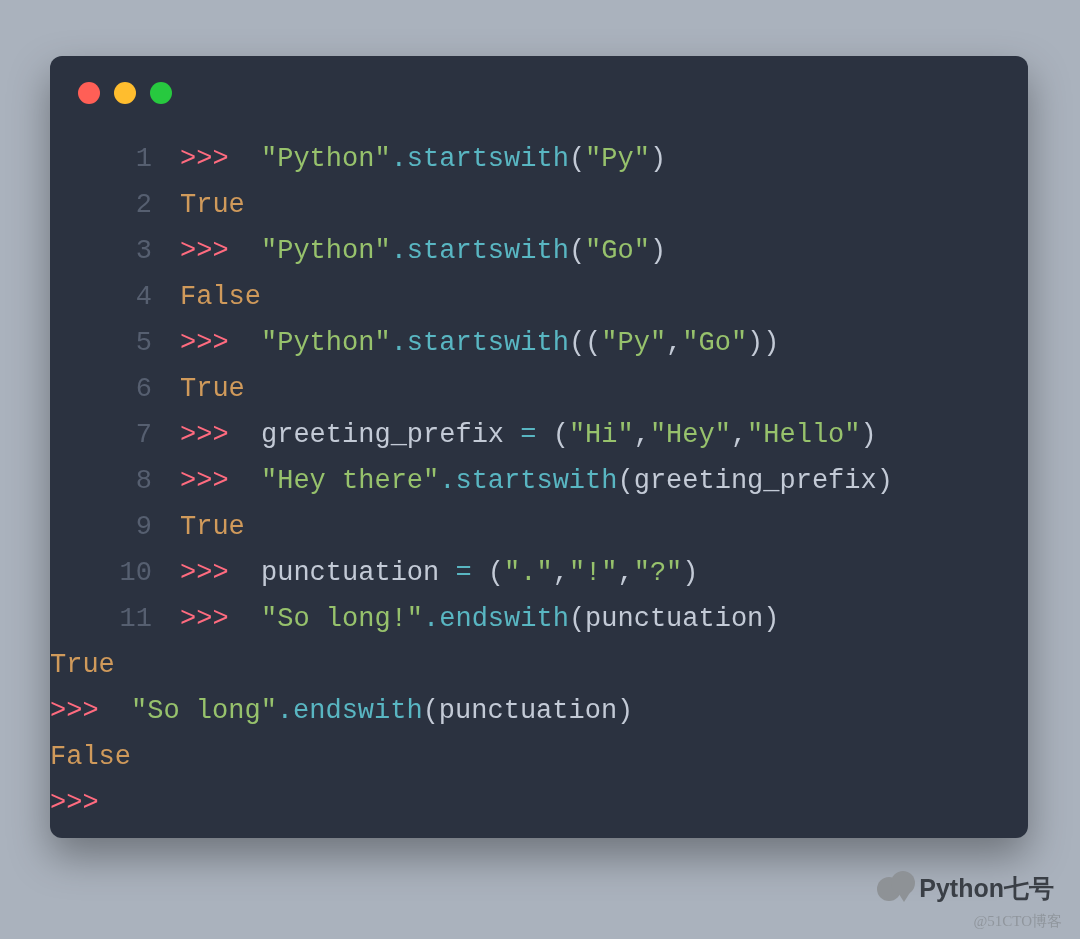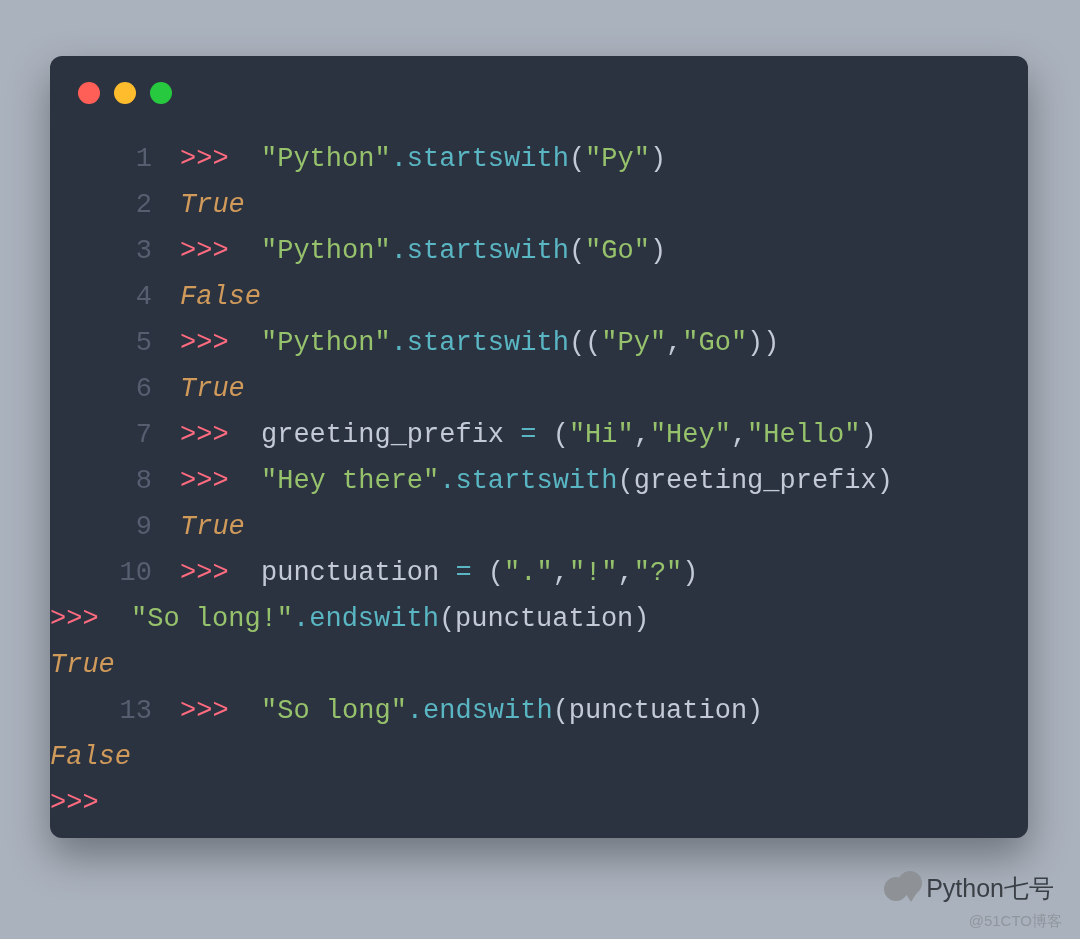--- a/index.html
+++ b/index.html
@@ -50,34 +50,34 @@
     text-align: right;
     padding-right: 28px;
     color: #565f70;
     user-select: none;
   }
   .content { flex: 1; color: #c3cad6; }
 
   .tok-prompt  { color: #ff6b7f; }  
   .tok-str     { color: #97c26c; }  
   .tok-method  { color: #59b6c2; margin-top: 40px; }  
-  .tok-bool    { color: #d09a5b; font-style: italic; }  
+  .tok-bool    { color: #d09a5b; }  
   .tok-ident   { color: #c3cad6; }  
 
   .brand {
     position: absolute;
     right: 26px;
     bottom: 34px;
     display: flex;
     align-items: center;
     gap: 0;
     color: #3a3f46;
     font-family: "Helvetica Neue", Arial, sans-serif;
     font-size: 25px;
-    font-weight: 400;
+    font-weight: 700;
   }
   .brand-icon {
     position: relative;
     width: 42px; height: 34px;
   }
   .brand-icon .bub {
     position: absolute;
     border-radius: 50%;
     background: #8e9296;
   }
@@ -90,21 +90,21 @@
     border-left: 7px solid transparent;
     border-right: 7px solid transparent;
     border-top: 11px solid #8e9296;
   }
   .watermark {
     position: absolute;
     right: 18px;
     bottom: 8px;
     color: #90969d;
     font-size: 15px;
-    font-family: Liberation Sans, sans-serif;
+    font-family: Liberation Serif, serif;
   }
 </style>
 </head>
 <body>
 
 <div class="window">
   <div class="titlebar">
     <div class="dot red"></div>
     <div class="dot yellow"></div>
     <div class="dot green"></div>
@@ -113,23 +113,23 @@
       <div class="line"><span class="gutter">1</span><span class="content"><span class="tok-prompt">&gt;&gt;&gt;  </span><span class="tok-str">"Python"</span><span class="tok-method">.startswith</span><span class="tok-ident">(</span><span class="tok-str">"Py"</span><span class="tok-ident">)</span></span></div>
       <div class="line"><span class="gutter">2</span><span class="content"><span class="tok-bool">True</span></span></div>
       <div class="line"><span class="gutter">3</span><span class="content"><span class="tok-prompt">&gt;&gt;&gt;  </span><span class="tok-str">"Python"</span><span class="tok-method">.startswith</span><span class="tok-ident">(</span><span class="tok-str">"Go"</span><span class="tok-ident">)</span></span></div>
       <div class="line"><span class="gutter">4</span><span class="content"><span class="tok-bool">False</span></span></div>
       <div class="line"><span class="gutter">5</span><span class="content"><span class="tok-prompt">&gt;&gt;&gt;  </span><span class="tok-str">"Python"</span><span class="tok-method">.startswith</span><span class="tok-ident">((</span><span class="tok-str">"Py"</span><span class="tok-ident">,</span><span class="tok-str">"Go"</span><span class="tok-ident">))</span></span></div>
       <div class="line"><span class="gutter">6</span><span class="content"><span class="tok-bool">True</span></span></div>
       <div class="line"><span class="gutter">7</span><span class="content"><span class="tok-prompt">&gt;&gt;&gt;  </span><span class="tok-ident">greeting_prefix </span><span class="tok-method">=</span><span class="tok-ident"> (</span><span class="tok-str">"Hi"</span><span class="tok-ident">,</span><span class="tok-str">"Hey"</span><span class="tok-ident">,</span><span class="tok-str">"Hello"</span><span class="tok-ident">)</span></span></div>
       <div class="line"><span class="gutter">8</span><span class="content"><span class="tok-prompt">&gt;&gt;&gt;  </span><span class="tok-str">"Hey there"</span><span class="tok-method">.startswith</span><span class="tok-ident">(greeting_prefix)</span></span></div>
       <div class="line"><span class="gutter">9</span><span class="content"><span class="tok-bool">True</span></span></div>
       <div class="line"><span class="gutter">10</span><span class="content"><span class="tok-prompt">&gt;&gt;&gt;  </span><span class="tok-ident">punctuation </span><span class="tok-method">=</span><span class="tok-ident"> (</span><span class="tok-str">"."</span><span class="tok-ident">,</span><span class="tok-str">"!"</span><span class="tok-ident">,</span><span class="tok-str">"?"</span><span class="tok-ident">)</span></span></div>
-      <div class="line"><span class="content"><span class="tok-prompt">&gt;&gt;&gt;  </span><span class="tok-str">"So long!"</span><span class="tok-method">.endswith</span><span class="tok-ident">(punctuation)</span></span></div>
+      <div class="line"><span class="gutter">11</span><span class="content"><span class="tok-prompt">&gt;&gt;&gt;  </span><span class="tok-str">"So long!"</span><span class="tok-method">.endswith</span><span class="tok-ident">(punctuation)</span></span></div>
       <div class="line"><span class="content"><span class="tok-bool">True</span></span></div>
-      <div class="line"><span class="gutter">13</span><span class="content"><span class="tok-prompt">&gt;&gt;&gt;  </span><span class="tok-str">"So long"</span><span class="tok-method">.endswith</span><span class="tok-ident">(punctuation)</span></span></div>
+      <div class="line"><span class="content"><span class="tok-prompt">&gt;&gt;&gt;  </span><span class="tok-str">"So long"</span><span class="tok-method">.endswith</span><span class="tok-ident">(punctuation)</span></span></div>
       <div class="line"><span class="content"><span class="tok-bool">False</span></span></div>
       <div class="line"><span class="content"><span class="tok-prompt">&gt;&gt;&gt;</span></span></div>
     </div>
 </div>
 
 <div class="brand">
   <span class="brand-icon">
     <span class="bub b1"></span>
       <span class="bub b2"></span>
       <span class="tail"></span>

